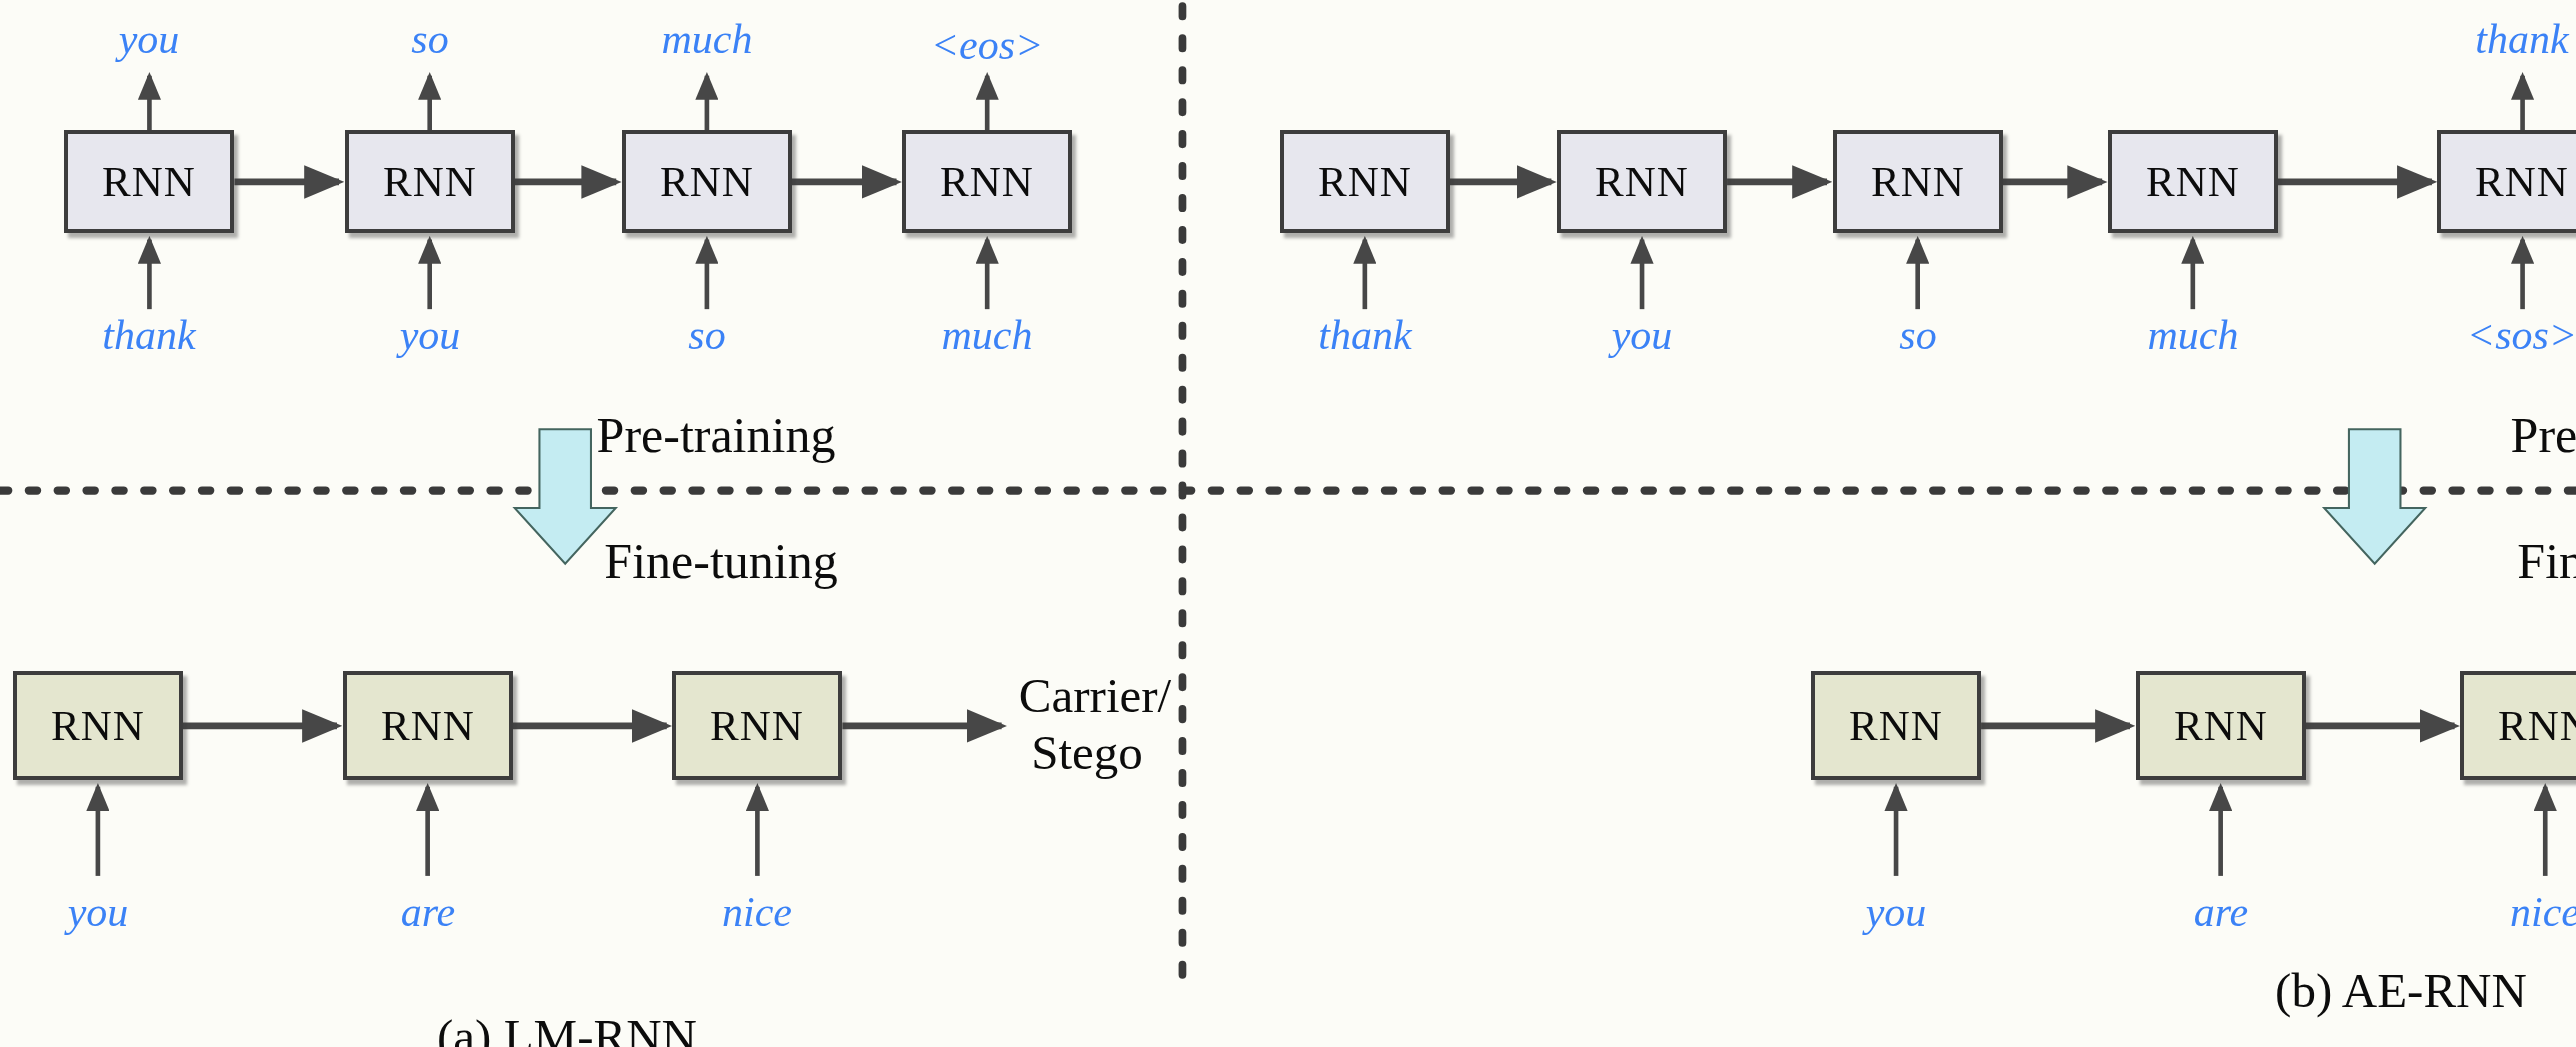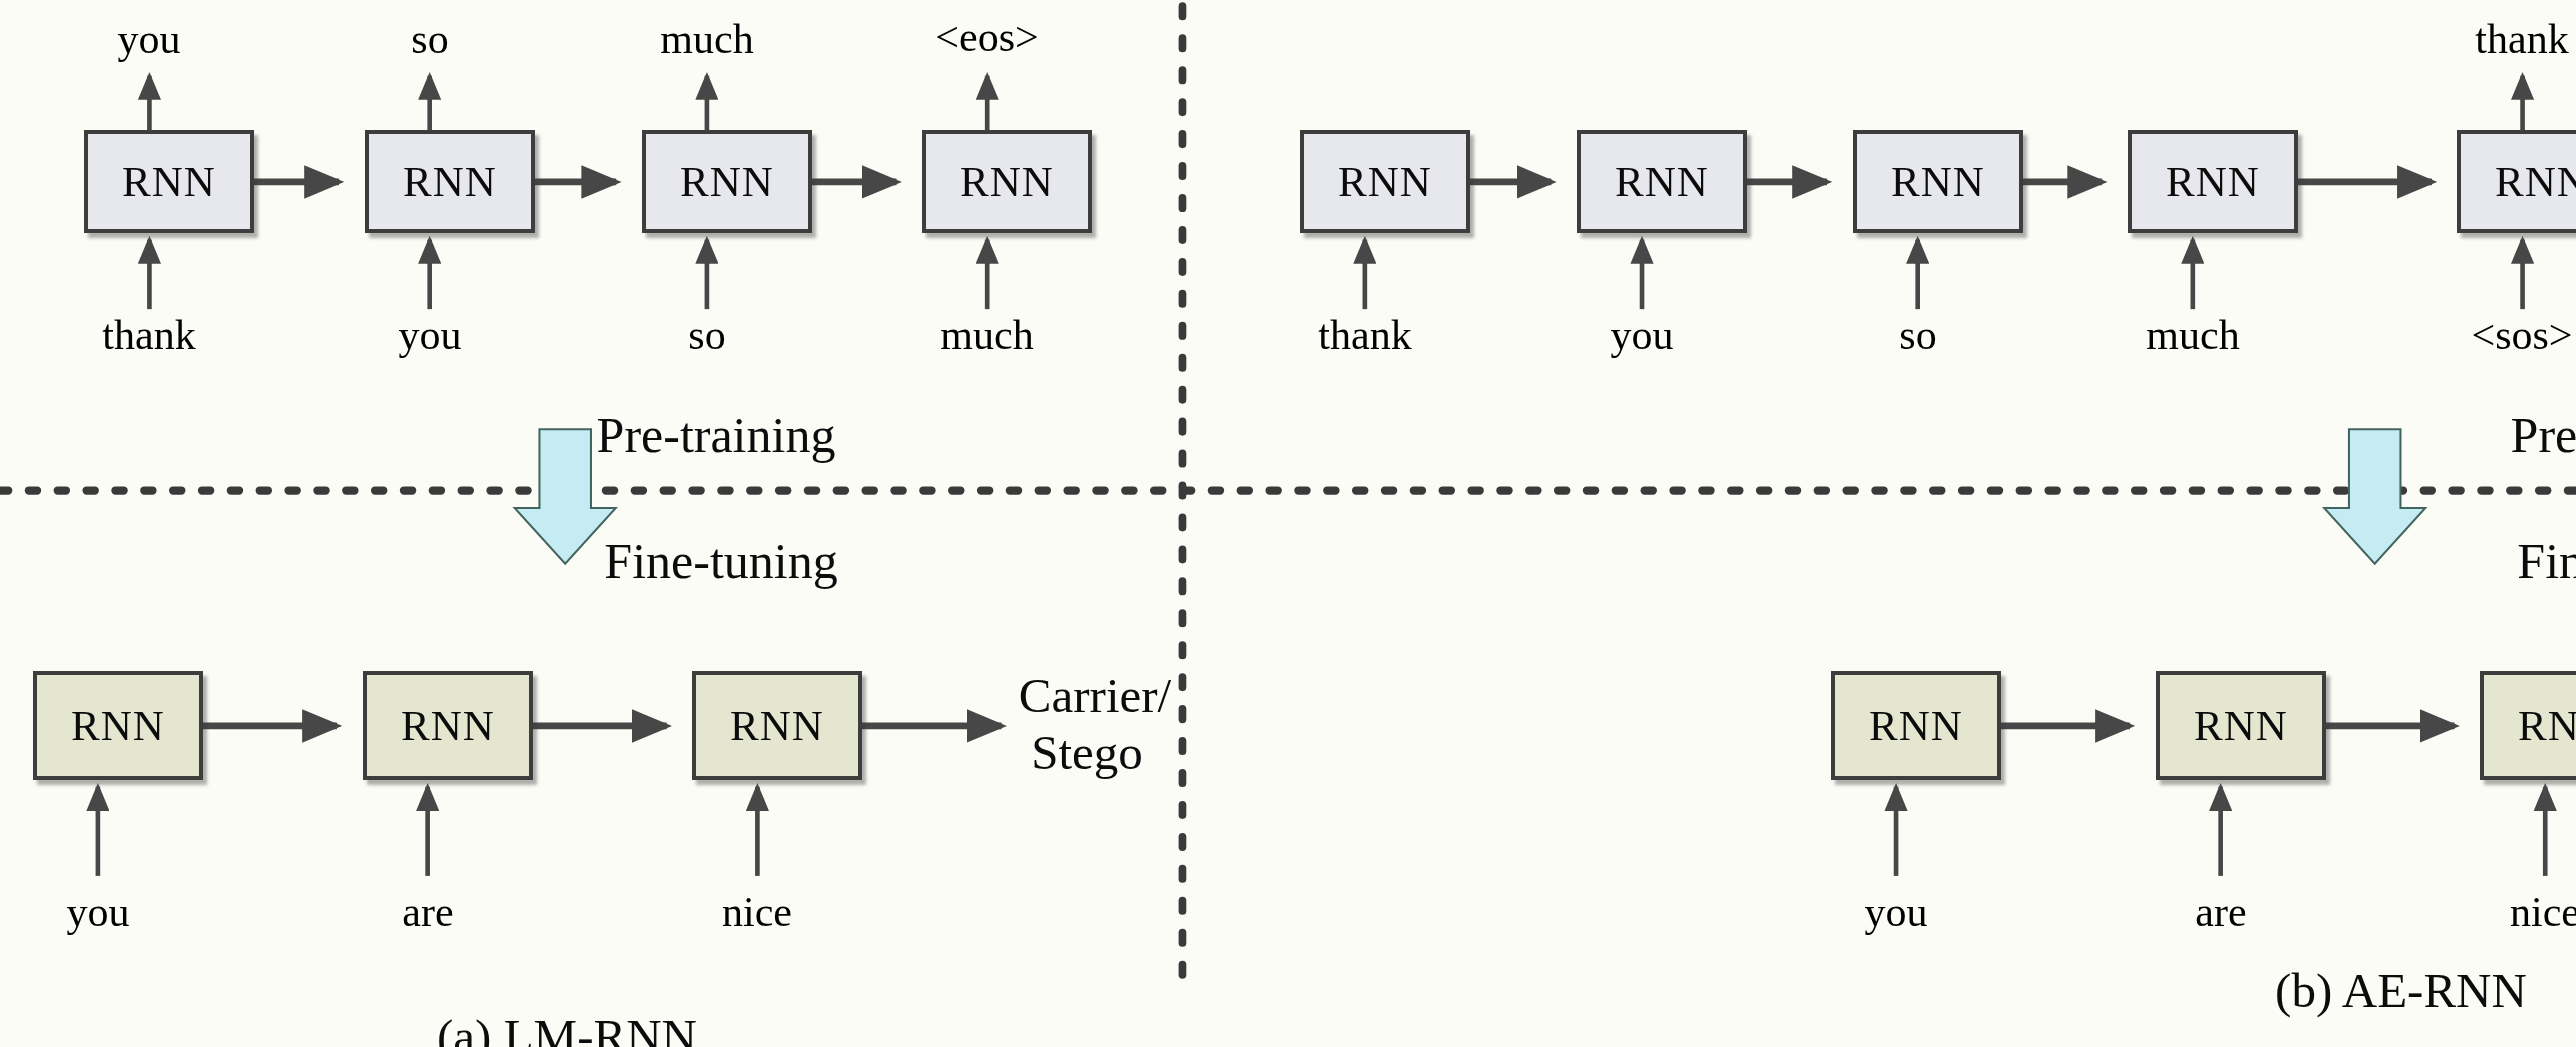--- a/index.html
+++ b/index.html
@@ -2,25 +2,25 @@
 <html style="font-size:8.2px"><head>
 <meta charset="utf-8">
 <style>
   html,body{margin:0;padding:0;}
   body{width:3721px;height:1048px;background:#fcfcf7;font-family:"Liberation Serif", serif;overflow:hidden;}
   .canvas{position:relative;width:3721px;height:1048px;background:#fcfcf7;}
   svg.layer{position:absolute;left:0;top:0;width:3721px;height:1048px;}
   .box{position:absolute;width:170px;box-sizing:border-box;border:4.6px solid #3d3d3d;
        display:flex;align-items:center;justify-content:center;
        font-size:43px;color:#0c0c0c;letter-spacing:1px;
-       box-shadow:4.1px 4.6px 3.1px rgba(60,60,60,0.40);margin-left:20px;}
+       box-shadow:4.1px 4.6px 3.1px rgba(60,60,60,0.40);}
   .top{top:130px;height:103px;background:#e7e7ee;}
   .bot{top:671px;height:109px;background:#e4e6cf;}
-  .w{position:absolute;transform:translateX(-50%);font-size:42px;
-     line-height:1;color:#000000;white-space:nowrap;}
+  .w{position:absolute;transform:translateX(-50%);font-style:italic;font-size:42px;
+     line-height:1;color:#3b82f6;white-space:nowrap;}
   .phase{position:absolute;transform:translateX(-50%);font-size:50px;line-height:1;
      color:#0c0c0c;white-space:nowrap;text-align:center;}
   .cap{position:absolute;transform:translateX(-50%);font-size:49px;line-height:1;
      color:#0c0c0c;white-space:nowrap;}
   .carrier{position:absolute;transform:translateX(-50%);font-size:49px;line-height:1;
      color:#0c0c0c;white-space:nowrap;}
 </style>
 </head>
 <body>
 
@@ -93,21 +93,21 @@
     <line x1="4940" y1="1700" x2="4940" y2="1527" stroke="#474747" stroke-width="9" marker-end="url(#ah)"></line>
 
     <polygon points="4559,833 4659,833 4659,986 4707,986 4609,1094 4511,986 4559,986" fill="#c4ecf2" stroke="#44655f" stroke-width="4"></polygon>
   </svg>
 
   <div>
 
     <div class="w" style="left:149px;top:17.5px">you</div>
     <div class="w" style="left:430px;top:17.5px">so</div>
     <div class="w" style="left:707px;top:17.5px">much</div>
-    <div class="w" style="left:987px;top:16px">&lt;eos&gt;</div>
+    <div class="w" style="left:987px;top:24px">&lt;eos&gt;</div>
 
     <div class="box top" style="left:64px">RNN</div>
     <div class="box top" style="left:345px">RNN</div>
     <div class="box top" style="left:622px">RNN</div>
     <div class="box top" style="left:902px">RNN</div>
 
     <div class="w" style="left:149px;top:314px">thank</div>
     <div class="w" style="left:430px;top:314px">you</div>
     <div class="w" style="left:707px;top:314px">so</div>
     <div class="w" style="left:987px;top:314px">much</div>

